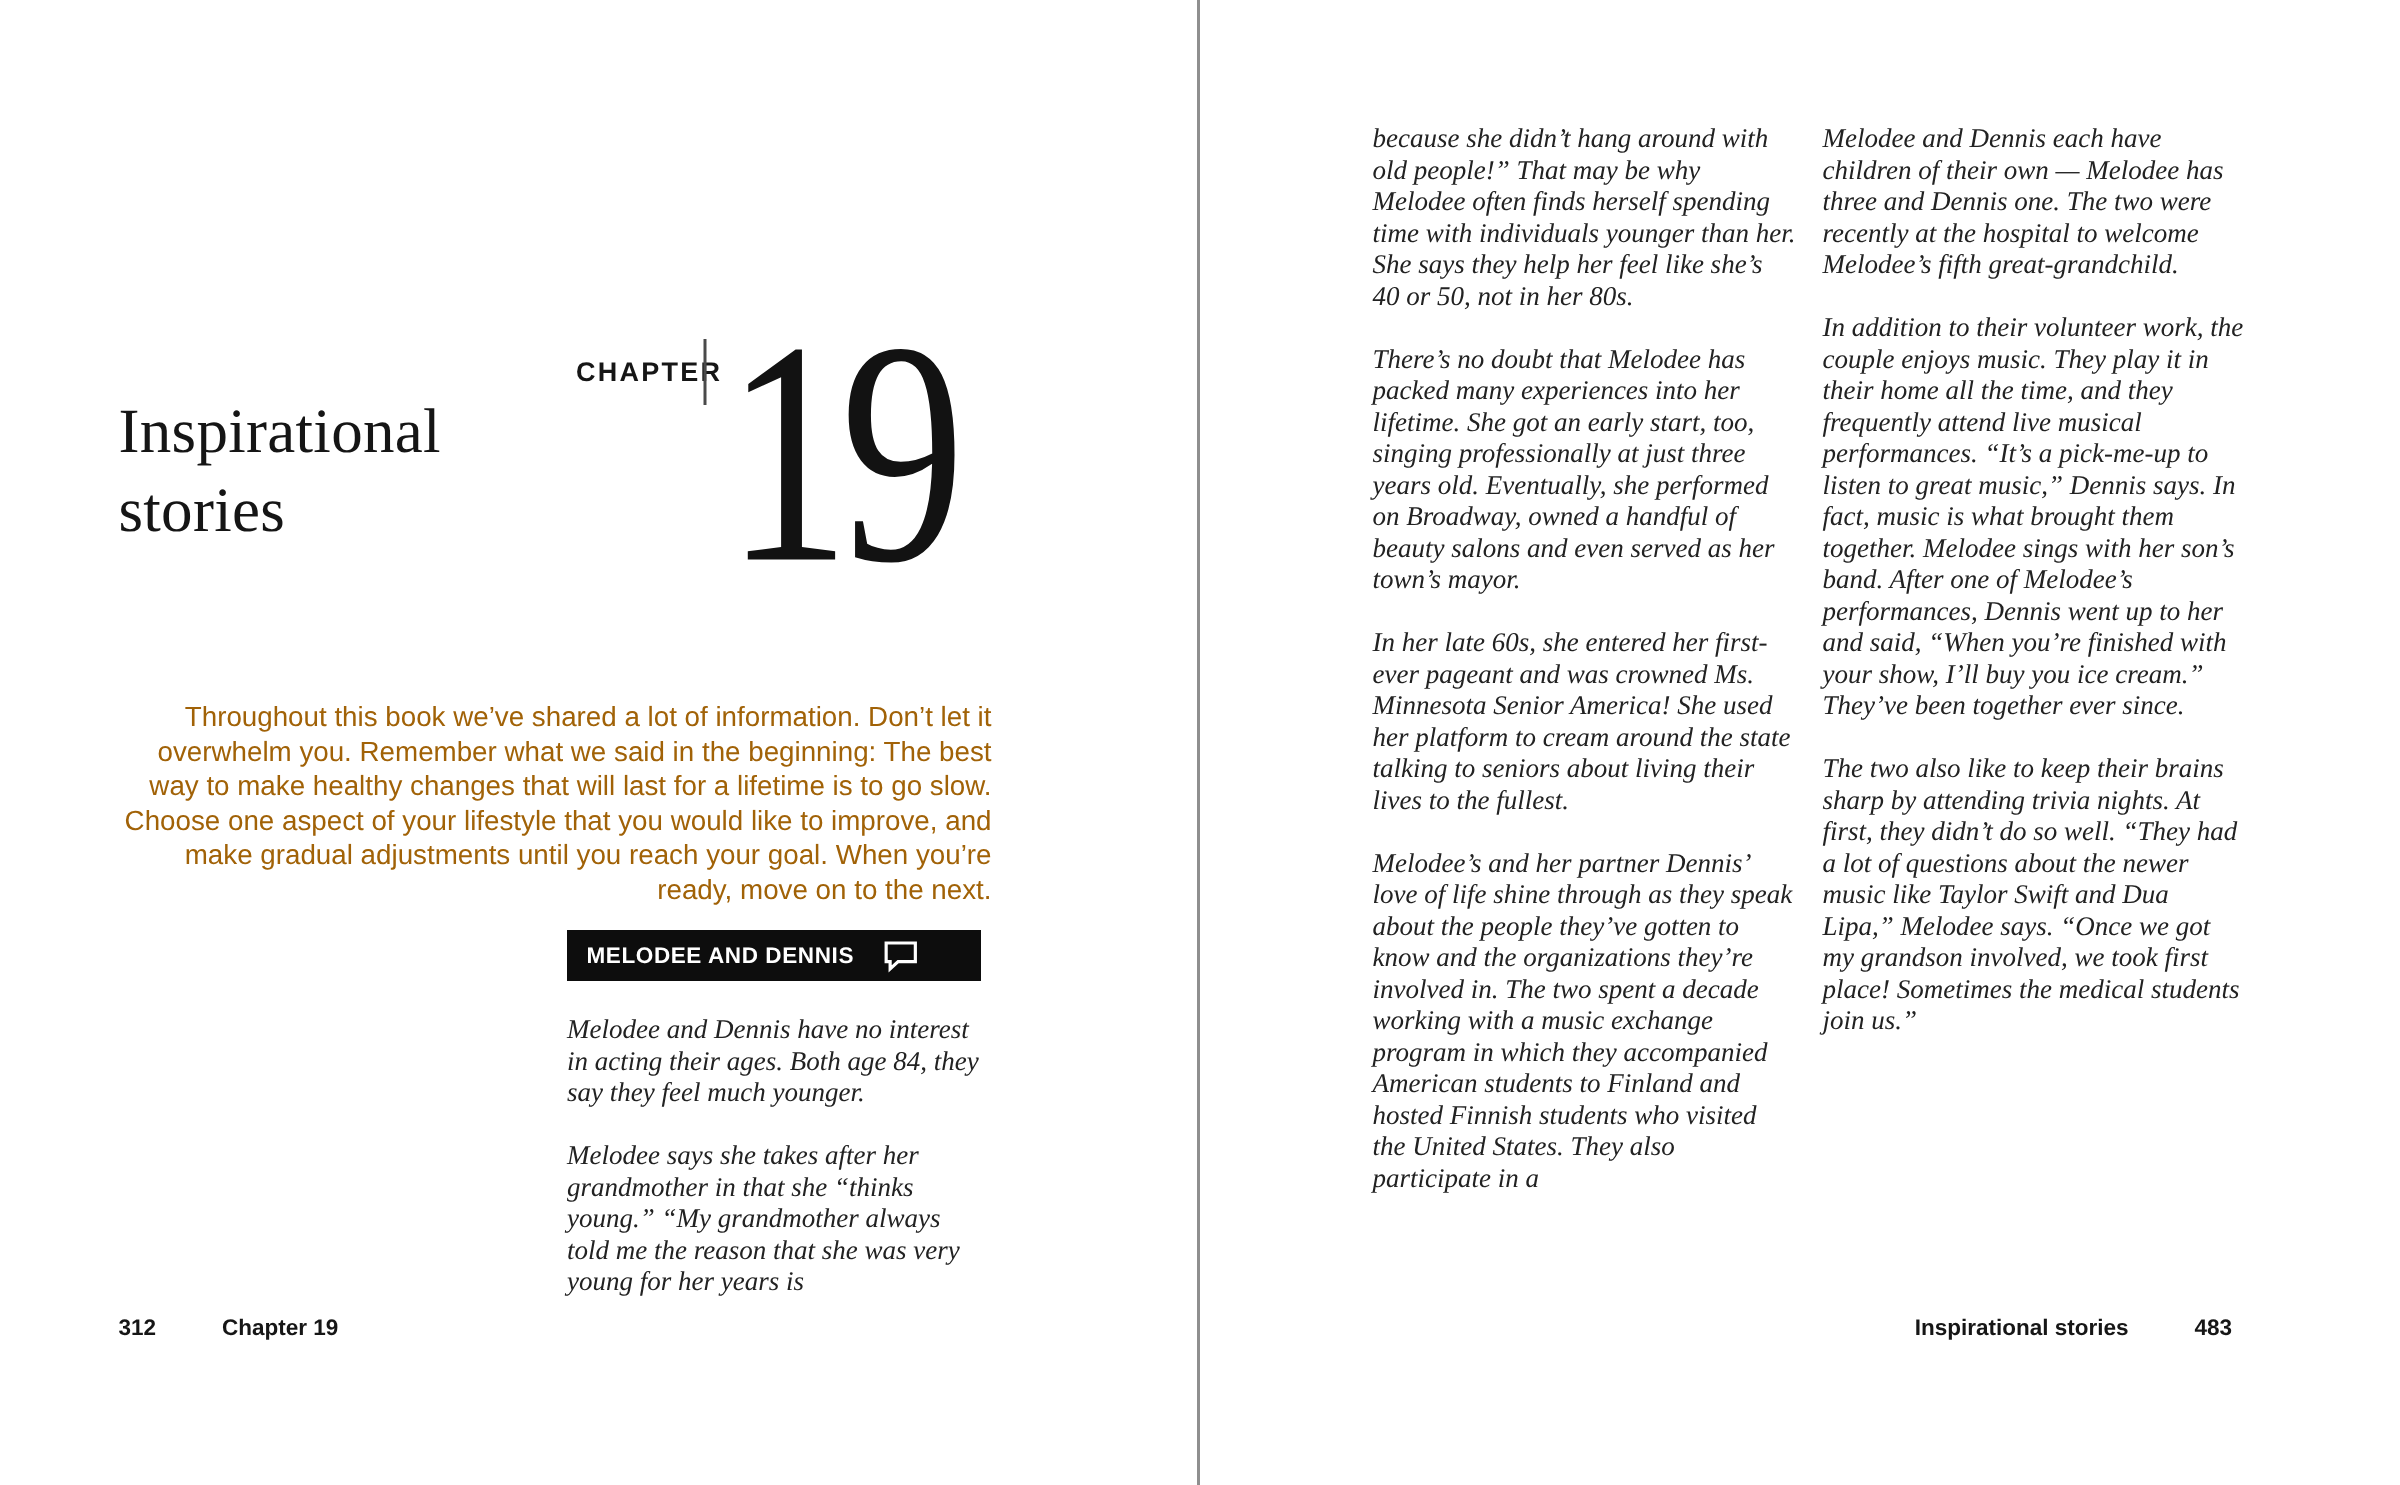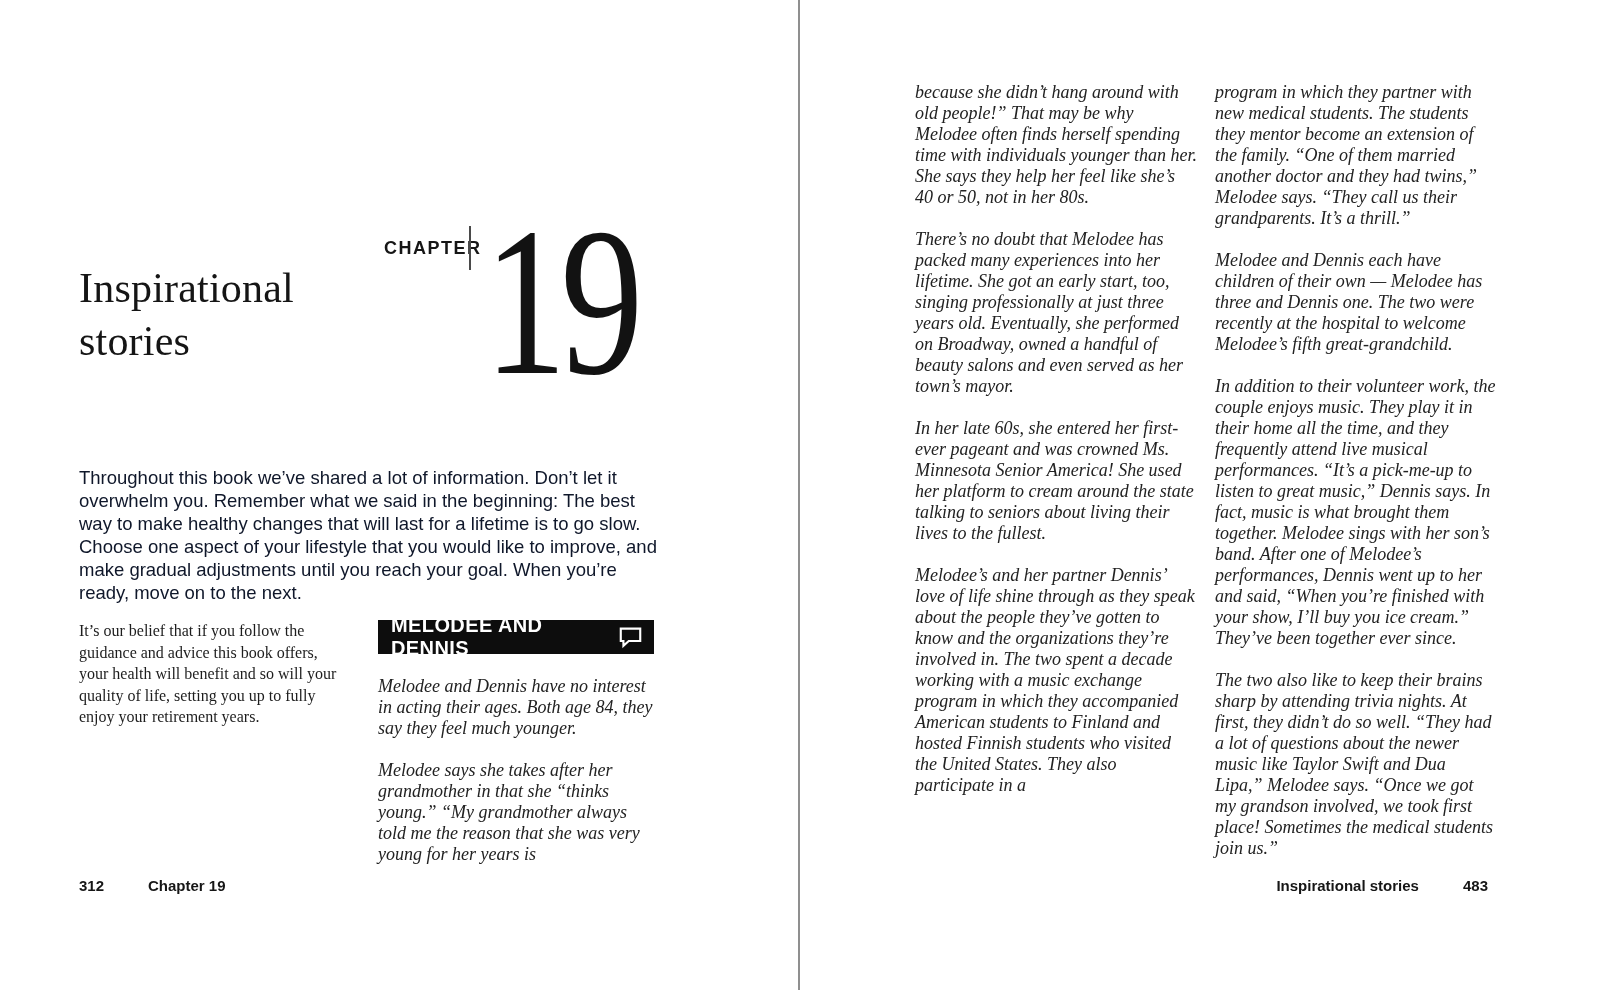--- a/index.html
+++ b/index.html
@@ -42,37 +42,37 @@
     transform: scaleX(0.78); transform-origin: left top;
   }
   .page-title {
     position: absolute; left: 79px; top: 262px; width: 280px;
     font-family: "Liberation Serif", serif;
     font-size: 42px; line-height: 1.26; font-weight: normal;
     color: #151515; letter-spacing: 0.2px;
   }
   .intro {
     position: absolute; left: 79px; top: 466px; width: 582px;
-    font-size: 18.5px; line-height: 23px; color: #0f172a;
+    font-size: 18.5px; line-height: 23px; color: #a16207; text-align: right;
   }
   .col { position: absolute; top: 620px; }
   .col-a { left: 79px;  width: 268px; }
   .col-b { left: 378px; width: 276px; }
   .serif-text p {
     font-family: "Liberation Serif", serif;
     font-size: 16px; line-height: 21.5px; color: #1d1d1d;
     margin-bottom: 21px;
   }
   .story-banner {
     background: #0d0d0d; color: #ffffff;
     height: 34px; display: flex; align-items: center;
     padding: 0 10px 0 13px; margin-bottom: 22px;
   }
   .story-banner .banner-title {
-    font-size: 20px; font-weight: bold; letter-spacing: 0.4px;
+    font-size: 15px; font-weight: bold; letter-spacing: 0.4px;
   }
   .story-banner .bubble { margin-left: 18px; display: flex; align-items: center; }
   .italic-text p {
     font-family: "Liberation Serif", serif; font-style: italic;
     font-size: 18px; line-height: 21px; color: #222222;
     margin-bottom: 21px;
   }
   .footer {
     position: absolute; top: 877px;
     font-size: 15px; font-weight: bold; color: #161616;
@@ -97,21 +97,20 @@
 
     <div class="chapter-rule"></div>
 
     <div class="chapter-number">19</div>
 
     <h1 class="page-title">Inspirational stories</h1>
 
     <div class="intro">Throughout this book we’ve shared a lot of information. Don’t let it overwhelm you. Remember what we said in the beginning: The best way to make healthy changes that will last for a lifetime is to go slow. Choose one aspect of your lifestyle that you would like to improve, and make gradual adjustments until you reach your goal. When you’re ready, move on to the next.</div>
 
     <div class="col col-a serif-text">
-      <p>It’s our belief that if you follow the guidance and advice this book offers, your health will benefit and so will your quality of life, setting you up to fully enjoy your retirement years.</p>
     </div>
 
     <div class="col col-b">
       <div class="story-banner">
         <span class="banner-title">MELODEE AND DENNIS</span>
         <span class="bubble">
           <svg width="27" height="23" viewBox="0 0 30 26" aria-hidden="true">
             <path d="M4 3 H26 V17 H13 L7 22.5 V17 H4 Z" fill="none" stroke="#ffffff" stroke-width="2.4" stroke-linejoin="miter"></path>
           </svg>
         </span>
@@ -131,21 +130,20 @@
   <div class="page page-right">
 
     <div class="rcol rcol-a italic-text">
       <p>because she didn’t hang around with old people!” That may be why Melodee often finds herself spending time with individuals younger than her. She says they help her feel like she’s 40 or 50, not in her 80s.</p>
       <p>There’s no doubt that Melodee has packed many experiences into her lifetime. She got an early start, too, singing professionally at just three years old. Eventually, she performed on Broadway, owned a handful of beauty salons and even served as her town’s mayor.</p>
       <p>In her late 60s, she entered her first-ever pageant and was crowned Ms. Minnesota Senior America! She used her platform to cream around the state talking to seniors about living their lives to the fullest.</p>
       <p>Melodee’s and her partner Dennis’ love of life shine through as they speak about the people they’ve gotten to know and the organizations they’re involved in. The two spent a decade working with a music exchange program in which they accompanied American students to Finland and hosted Finnish students who visited the United States. They also participate in a</p>
     </div>
 
     <div class="rcol rcol-b italic-text">
-      <p>program in which they partner with new medical students. The students they mentor become an extension of the family. “One of them married another doctor and they had twins,” Melodee says. “They call us their grandparents. It’s a thrill.”</p>
       <p>Melodee and Dennis each have children of their own — Melodee has three and Dennis one. The two were recently at the hospital to welcome Melodee’s fifth great-grandchild.</p>
       <p>In addition to their volunteer work, the couple enjoys music. They play it in their home all the time, and they frequently attend live musical performances. “It’s a pick-me-up to listen to great music,” Dennis says. In fact, music is what brought them together. Melodee sings with her son’s band. After one of Melodee’s performances, Dennis went up to her and said, “When you’re finished with your show, I’ll buy you ice cream.” They’ve been together ever since.</p>
       <p>The two also like to keep their brains sharp by attending trivia nights. At first, they didn’t do so well. “They had a lot of questions about the newer music like Taylor Swift and Dua Lipa,” Melodee says. “Once we got my grandson involved, we took first place! Sometimes the medical students join us.”</p>
     </div>
 
     <div class="footer footer-right">
       <span>Inspirational stories</span>
       <span>483</span>
     </div>
   </div>

